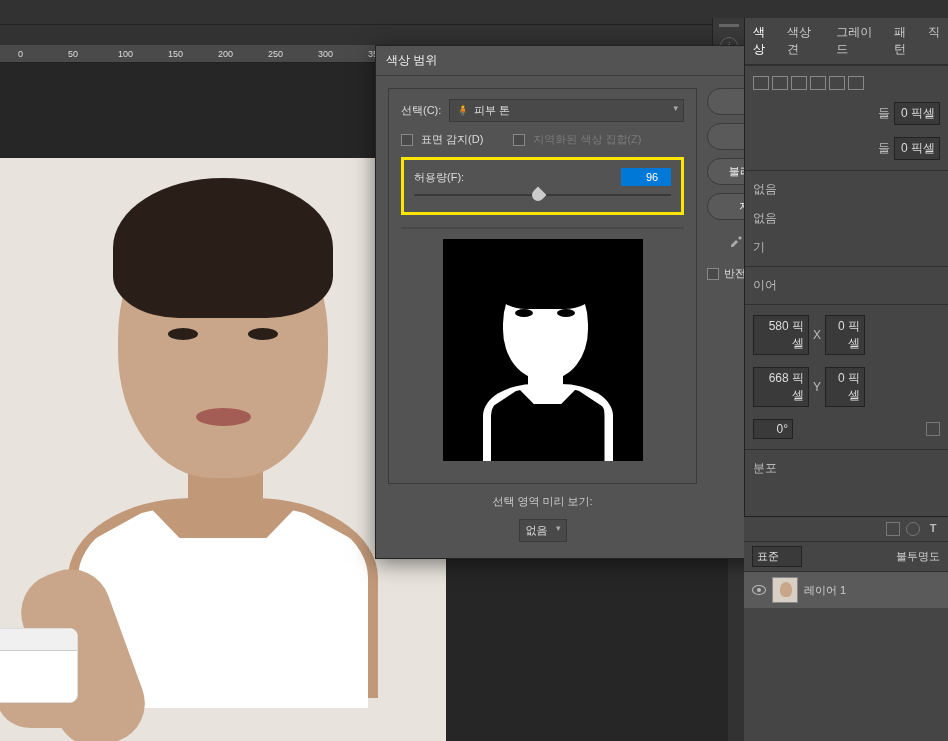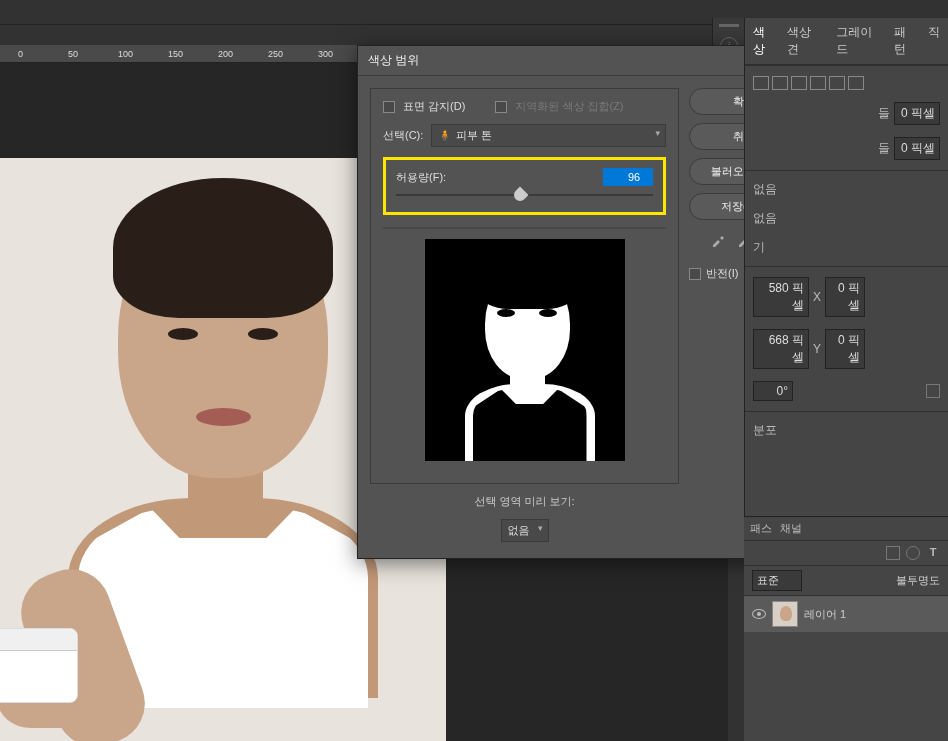--- a/index.html
+++ b/index.html
@@ -22,21 +22,21 @@
 .arm { position: absolute; top: 370px; left: -80px; width: 90px; height: 180px; background: #c9a68a; border-radius: 40px; transform: rotate(-20deg); }
 .hand { position: absolute; top: 440px; left: -120px; width: 110px; height: 90px; background: #c9a68a; border-radius: 30%; }
 .jar { position: absolute; top: 430px; left: -125px; width: 85px; height: 75px; background: #fff; border-radius: 8px; border: 1px solid #ddd; }
 .jar-lid { position: absolute; top: 0; left: 0; width: 100%; height: 22px; background: #f0f0f0; border-radius: 8px 8px 0 0; border-bottom: 1px solid #ccc; }
 .eye { position: absolute; width: 30px; height: 12px; background: #2a1f18; border-radius: 50%; top: 130px; }
 .eye.l { left: 50px; } .eye.r { right: 50px; }
 .brow { position: absolute; width: 45px; height: 6px; background: #2a1f18; border-radius: 3px; top: 110px; }
 .brow.l { left: 40px; } .brow.r { right: 40px; }
 .lips { position: absolute; width: 55px; height: 18px; background: #a45d55; border-radius: 50%; top: 210px; left: 78px; }
 
-.dialog { position: absolute; top: 45px; left: 357px; width: 455px; background: #535353; border: 1px solid #222; box-shadow: 0 4px 20px rgba(0,0,0,0.5); }
+.dialog { position: absolute; top: 45px; left: 375px; width: 455px; background: #535353; border: 1px solid #222; box-shadow: 0 4px 20px rgba(0,0,0,0.5); }
 .dialog-title { height: 30px; display: flex; align-items: center; justify-content: space-between; padding: 0 10px; border-bottom: 1px solid #3a3a3a; }
 .dialog-title span { color: #eee; font-size: 12px; }
 .close-x { cursor: pointer; font-size: 16px; color: #eee; }
 
 .dialog-body { display: flex; padding: 12px; gap: 10px; }
 .dialog-main { flex: 1; }
 .dialog-side { width: 110px; display: flex; flex-direction: column; gap: 8px; }
 
 .inset-panel { border: 1px solid #3a3a3a; padding: 10px 12px; }
 .row { display: flex; align-items: center; gap: 8px; margin-bottom: 10px; font-size: 11px; color: #ddd; }
@@ -158,31 +158,31 @@
 
 <div class="dialog">
   <div class="dialog-title">
     <span>색상 범위</span>
     <span class="close-x">✕</span>
   </div>
   <div class="dialog-body">
     <div class="dialog-main">
       <div class="inset-panel">
         <div class="row">
+          <span>선택(C):</span>
+          <div class="select-box">
+            <span style="margin-right:4px">🧍</span><span>피부 톤</span>
+          </div>
+        </div>
+        <div class="row">
           <span class="checkbox"></span>
           <span>표면 감지(D)</span>
           <span style="width:14px"></span>
           <span class="checkbox disabled"></span>
           <span class="disabled">지역화된 색상 집합(Z)</span>
-        </div>
-        <div class="row">
-          <span>선택(C):</span>
-          <div class="select-box">
-            <span style="margin-right:4px">🧍</span><span>피부 톤</span>
-          </div>
         </div>
 
         <div class="highlight-box">
           <div class="slider-row">
             <span class="slider-label">허용량(F):</span>
             <span class="slider-value sel">96</span>
           </div>
           <div class="slider-track">
             <div class="slider-thumb" style="left:46%"></div>
           </div>
@@ -267,20 +267,25 @@
       </div>
     <div class="rp-row">
         <span>없음</span>
       </div>
     <div class="rp-row">
         <span>기</span>
       </div>
   </div>
   <div class="rp-section">
     <div class="rp-row">
+        <span>이어</span>
+      </div>
+  </div>
+  <div class="rp-section">
+    <div class="rp-row">
       <span class="rp-input" style="width:56px">580 픽셀</span>
       <span>X</span>
       <span class="rp-input" style="width:40px">0 픽셀</span>
     </div>
     <div class="rp-row">
       <span class="rp-input" style="width:56px">668 픽셀</span>
       <span>Y</span>
       <span class="rp-input" style="width:40px">0 픽셀</span>
     </div>
     <div class="rp-row">
@@ -289,24 +294,20 @@
     </div>
   </div>
   <div class="rp-section">
     <div class="rp-row">
         <span>분포</span>
       </div>
   </div>
 </div>
 
 <div class="layers">
-  <div class="layers-tabs">
-    <span>패스</span>
-    <span>채널</span>
-  </div>
   <div class="layer-icons-row">
     <div style="border:1px solid #777"></div>
     <div style="border:1px solid #777;border-radius:50%"></div>
     <div style="color:#bbb;font-weight:bold;text-align:center">T</div>
   </div>
   <div class="layer-opts">
     <span class="rp-input" style="width:50px;text-align:left">표준</span>
     <span style="margin-left:auto">불투명도</span>
   </div>
   <div class="layer-item sel">

